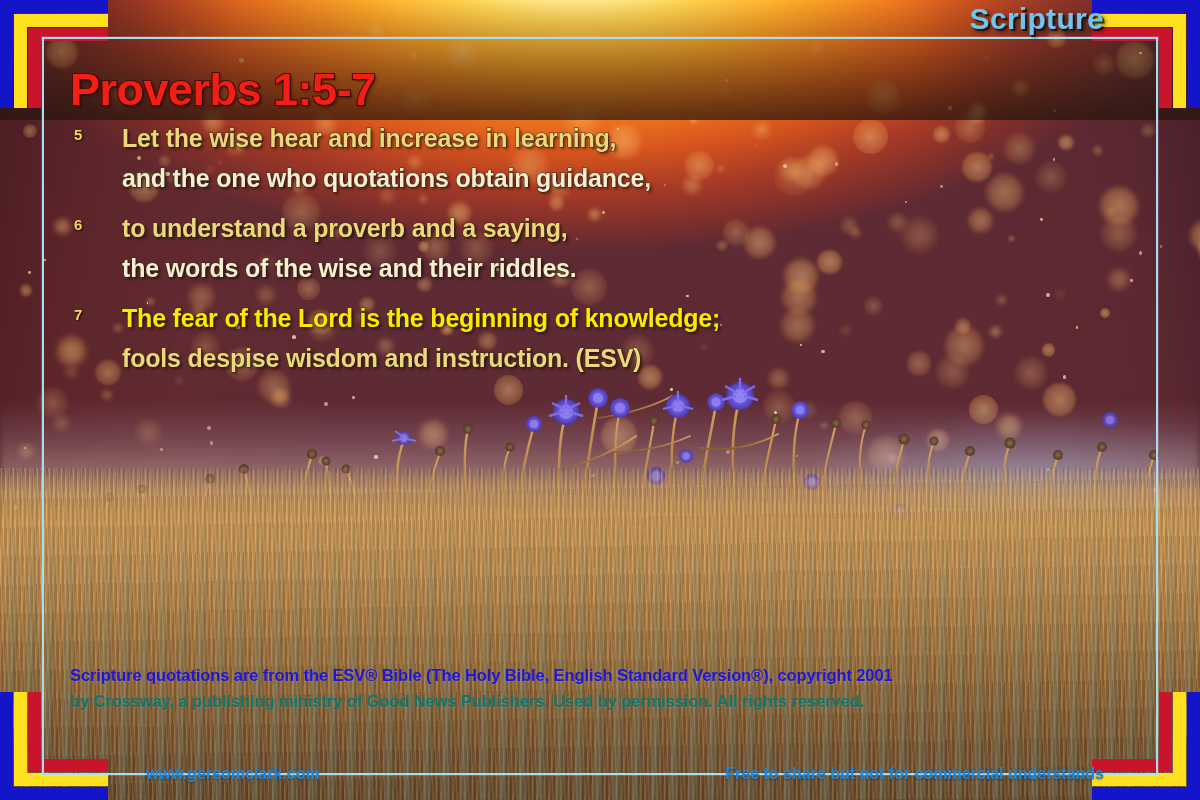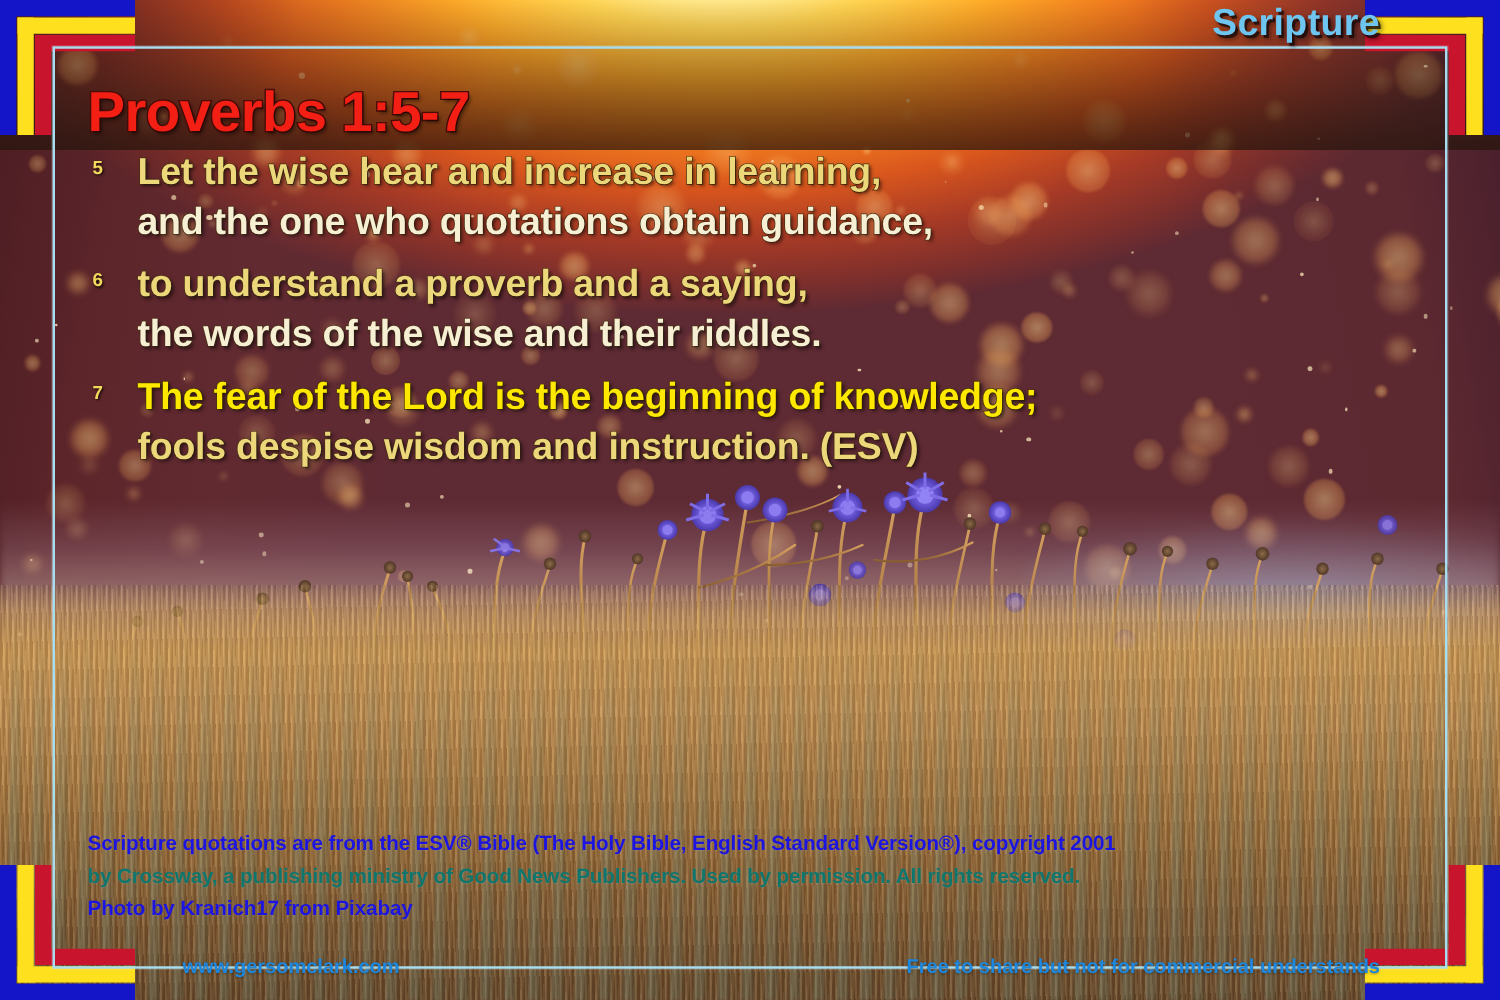--- a/index.html
+++ b/index.html
@@ -153,22 +153,22 @@
 
   .verse { position:relative; margin-bottom:10px; }
 
   .vnum {
     position:absolute; left:4px; top:8px;
     font-size:15px; font-weight:bold; color:#f2d95c;
     text-shadow:1px 1px 2px rgba(0,0,0,.8);
   }
 
   .vline {
-    margin-left:40px;
-    font-size:30px; font-weight:bold; line-height:40px;
+    margin-left:52px;
+    font-size:25px; font-weight:bold; line-height:40px;
     letter-spacing:-.2px;
     white-space:nowrap;
     -webkit-text-stroke:1.1px #4a3210;
     paint-order:stroke fill;
     text-shadow:2px 2px 3px rgba(0,0,0,.55);
   }
   .tone-gold  { color:#ecd87b; }
   .tone-cream { color:#f6efd4; }
   .tone-bright{ color:#ffe800; -webkit-text-stroke:1.2px #4a3a08; }
 
@@ -625,21 +625,20 @@
       <div class="verse">
         <span class="vnum">7</span>
         <div class="vline tone-bright">The fear of the Lord is the beginning of knowledge;</div>
         <div class="vline tone-gold">fools despise wisdom and instruction. (ESV)</div>
       </div>
     </div>
 
   <div id="credits">
       <p style="color: rgb(28, 20, 224);">Scripture quotations are from the ESV® Bible (The Holy Bible, English Standard Version®), copyright 2001</p>
       <p style="color: #0f766e;">by Crossway, a publishing ministry of Good News Publishers. Used by permission. All rights reserved.</p>
-      <p style="color: rgb(28, 20, 224);">Photo by  Kranich17 from Pixabay</p>
     </div>
 
   <div id="footer">
     <div id="site-url" style="color: rgb(29, 134, 221);">www.gersomclark.com</div>
     <div id="share-note" style="color: rgb(29, 134, 221);">Free to share but not for commercial understands</div>
   </div>
 
 </div>
 
 </body></html>

